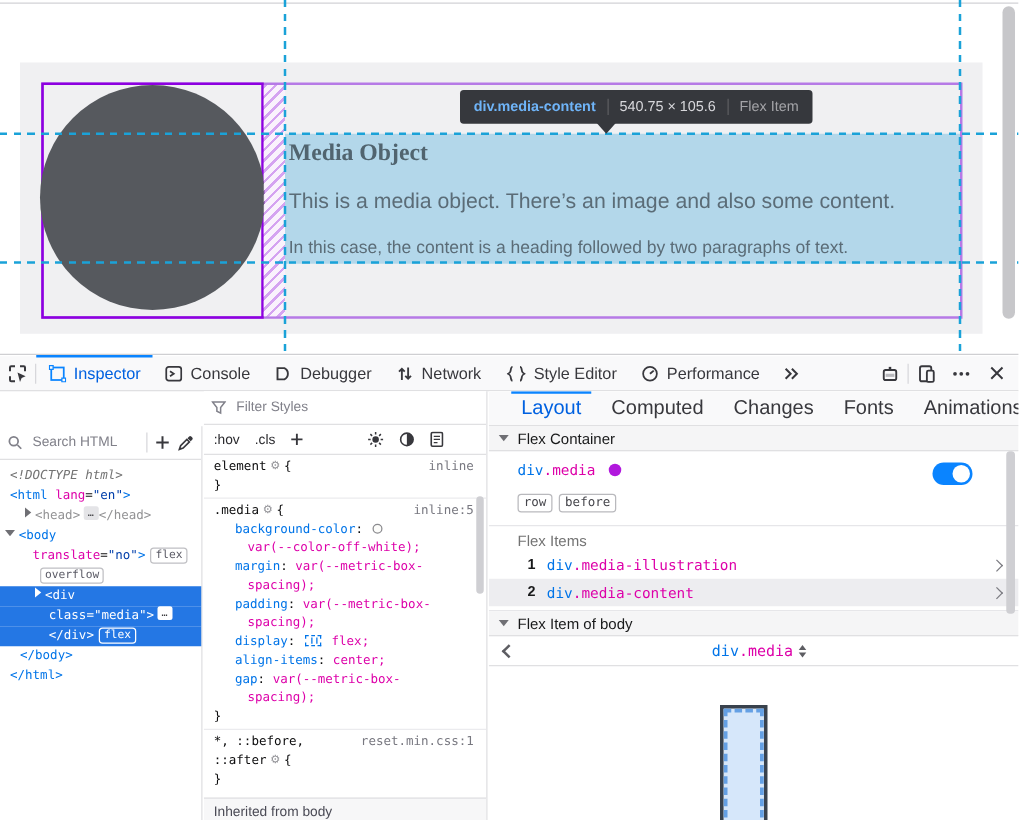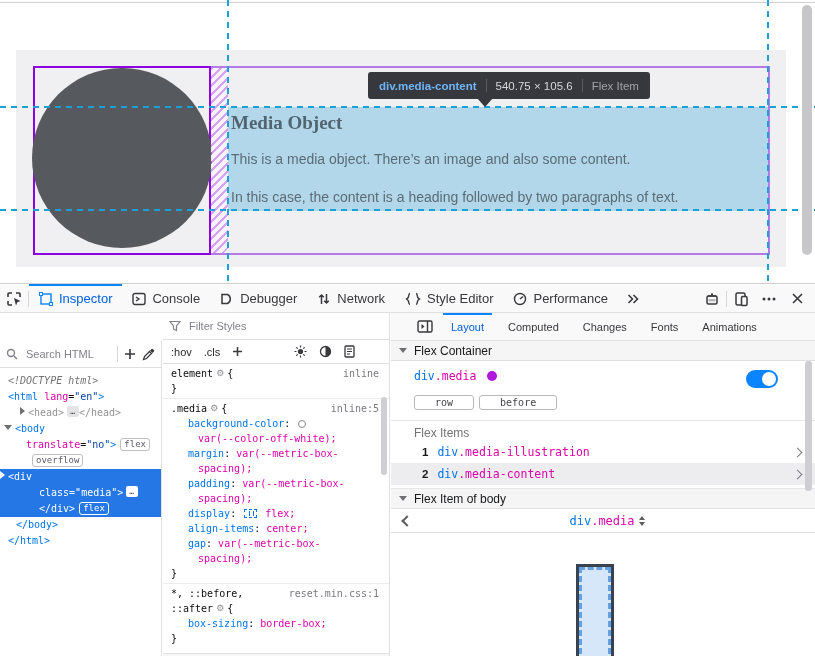--- a/index.html
+++ b/index.html
@@ -12,21 +12,21 @@
   #page-area{left:0;top:0;width:815px;height:283px;background:#fff;overflow:hidden;}
   #top-hairline{left:0;top:2px;width:815px;height:1px;background:#d2d2d6;}
   #content-box{left:16px;top:50px;width:770px;height:217px;background:#f0f0f2;}
   #media-outline{left:33px;top:66px;width:737px;height:189px;border:2px solid #b67ae6;}
   #illustration-box{left:33px;top:66px;width:178px;height:189px;border:2px solid #8d00e0;}
   #illustration-circle{left:32px;top:68px;width:180px;height:180px;border-radius:50%;background:#56595e;}
   #gap-hatch{left:211px;top:68px;width:17px;height:185px;
     background:repeating-linear-gradient(135deg, rgba(190,100,240,.55) 0 2px, rgba(250,242,253,.95) 2px 6px);}
   #content-highlight{left:228px;top:107px;width:540px;height:104px;background:#b3d7ea;}
   #media-heading{left:231px;top:112px;font-size:19px;font-weight:bold;color:#51646f;font-family:Liberation Serif, serif;}
-  #media-p1{left:231px;top:151px;font-size:14px;color:#5b6c77;}
+  #media-p1{left:231px;top:151px;font-size:17px;color:#5b6c77;}
   #media-p2{left:231px;top:189px;font-size:14px;color:#5b6c77;}
   .vguide{width:2px;background:repeating-linear-gradient(180deg,#1aa2d8 0 6px,transparent 6px 11px);}
   .hguide{height:2px;background:repeating-linear-gradient(90deg,#1aa2d8 0 6px,transparent 6px 11px);}
   #guide-v1{left:227px;top:0;height:283px;}
   #guide-v2{left:767px;top:0;height:283px;}
   #guide-h1{left:0;top:106px;width:815px;}
   #guide-h2{left:0;top:209px;width:815px;}
   #infobar{left:368px;top:72px;height:27px;background:#36383d;border-radius:3px;
     display:flex;align-items:center;padding:0 11px;gap:9px;font-size:11.5px;white-space:nowrap;}
   #infobar .sel-tag,#infobar .sel-cls{color:#6fb4f8;font-weight:bold;}
@@ -106,34 +106,34 @@
   .flexicon::before,.flexicon::after{content:"";position:absolute;top:1px;bottom:1px;width:1px;background:#0074e8;}
   .flexicon::before{left:4px;} .flexicon::after{left:8px;}
   #inherited-head{background:#f7f7f8;border-top:1px solid #e0e0e2;padding:4px 8px;font-size:11px;color:#4a4a55;
     font-family:"Liberation Sans",sans-serif;margin-top:5px;}
   .panel-scroll{position:absolute;border-radius:3px;background:#cfcfd3;}
   #mid-scroll{right:2px;top:84px;width:6px;height:78px;}
   #right-scroll{right:3px;top:48px;width:7px;height:130px;}
 
   
   #layout-tabs{height:28px;border-bottom:1px solid #e0e0e2;background:#f9f9fa;display:flex;align-items:center;
-    gap:0;padding:0 24px;font-size:11px;}
+    gap:0;padding:0 6px;font-size:16px;}
   .lay-tab{padding:0 12px;height:100%;display:flex;align-items:center;position:relative;}
   .lay-tab.active{color:#0061e0;}
   .lay-tab.active::before{content:"";position:absolute;left:4px;right:4px;top:0;height:2px;background:#0a84ff;}
   .sect-head{height:20px;background:#f5f5f6;border-bottom:1px solid #e0e0e2;display:flex;align-items:center;
     gap:7px;padding:0 8px;font-size:12px;color:#18191a;}
   .mono{font-family:"DejaVu Sans Mono",monospace;}
   .sel-tag{color:#0074e8;} .sel-cls{color:#dd00a9;}
   #container-row{height:34px;position:relative;padding:8px 0 0 23px;font-size:11.5px;}
   .flexdot{display:inline-block;width:10px;height:10px;border-radius:50%;background:#b118dd;margin-left:7px;vertical-align:-1px;}
   .toggle{position:absolute;right:37px;top:9px;width:32px;height:18px;border-radius:10px;background:#0a84ff;}
   .toggle::after{content:"";position:absolute;right:2px;top:2px;width:14px;height:14px;border-radius:50%;background:#fff;}
   #badge-row{height:20px;padding-left:23px;display:flex;gap:5px;align-items:flex-start;}
-  .pill{border:1px solid #b9b9bd;border-radius:3px;font-size:10px;line-height:13px;padding:0 20px;color:#46464c;
+  .pill{border:1px solid #b9b9bd;border-radius:3px;font-size:10px;line-height:13px;padding:0 4px;color:#46464c;
     font-family:"DejaVu Sans Mono",monospace;}
   .hdiv{border-bottom:1px solid #e6e6e9;margin-top:5px;}
   #flex-items-label{height:20px;padding:5px 0 0 23px;font-size:12px;color:#737373;}
   .item-row{height:22px;display:flex;align-items:center;padding:0 14px 0 31px;font-size:11.5px;position:relative;}
   .item-row.hl{background:#ededf0;}
   .item-row .num{font-weight:bold;color:#18191a;margin-right:9px;font-size:11.5px;}
   .chev-r{margin-left:auto;width:7px;height:7px;border-top:1.5px solid #7a7a80;border-right:1.5px solid #7a7a80;
     transform:rotate(45deg);}
   .chev-l{width:8px;height:8px;border-top:2px solid #5d5d62;border-right:2px solid #5d5d62;transform:rotate(-135deg);}
   #item-selector-row{height:24px;border-bottom:1px solid #e0e0e2;display:flex;align-items:center;padding:0 12px;}
@@ -282,21 +282,21 @@
         </svg>
       </div>
 
       <div id="tree">
         <div class="mk-row" style="padding-left:8px"><span><span class="tk-doc">&lt;!DOCTYPE html&gt;</span></span></div>
         <div class="mk-row" style="padding-left:8px"><span><span class="tk-tag">&lt;html </span><span class="tk-attr">lang</span><span class="tk-pln">=</span><span class="tk-val">"en"</span><span class="tk-tag">&gt;</span></span></div>
         <div class="mk-row" style="padding-left:20px"><span class="tri tri-r"></span><span><span class="tk-dim">&lt;head&gt;</span></span><span class="chip">…</span><span><span class="tk-dim">&lt;/head&gt;</span></span></div>
         <div class="mk-row" style="padding-left:4px"><span class="tri tri-d"></span><span><span class="tk-tag">&lt;body</span></span></div>
         <div class="mk-row" style="padding-left:26px"><span><span class="tk-attr">translate</span><span class="tk-pln">=</span><span class="tk-val">"no"</span><span class="tk-tag">&gt;</span></span><span class="badge">flex</span></div>
         <div class="mk-row" style="padding-left:32px"><span class="badge" style="margin-left:0">overflow</span></div>
-        <div class="mk-row sel" style=""><span class="tri tri-r w"></span><span><span class="tk-white">&lt;div</span></span></div>
+        <div class="mk-row sel" style="padding-left:28px"><span class="tri tri-r w"></span><span><span class="tk-white">&lt;div</span></span></div>
         <div class="mk-row sel" style="padding-left:39px"><span><span class="tk-white">class="media"&gt;</span></span><span class="chip w">…</span></div>
         <div class="mk-row sel" style="padding-left:39px"><span><span class="tk-white">&lt;/div&gt;</span></span><span class="badge w">flex</span></div>
         <div class="mk-row" style="padding-left:16px"><span><span class="tk-tag">&lt;/body&gt;</span></span></div>
         <div class="mk-row" style="padding-left:8px"><span><span class="tk-tag">&lt;/html&gt;</span></span></div>
       </div>
 
       <div id="breadcrumb">
         <span>html</span>
         <span class="crumb-sep">&gt;</span>
         <span>body</span>
@@ -368,21 +368,20 @@
         <div class="rule" style="border-bottom:none">
           <div class="rule-head">
               <span><span class="tk-pln">*, ::before,</span></span>
               <span class="loc">reset.min.css:1</span>
             </div>
           <div class="rule-head">
               <span><span class="tk-pln">::after </span></span>
               <span class="gear"></span>
               <span>{</span>
             </div>
-          <div class="css-line"><span><span class="tk-prop">box-sizing</span><span class="tk-pln">: </span><span class="tk-value">border-box;</span></span></div>
           <div class="css-close">}</div>
         </div>
         <div id="inherited-head">Inherited from body</div>
       </div>
       <div class="panel-scroll" id="mid-scroll"></div>
     </div>
 
     <div class="abs" id="right-panel">
       <div id="layout-tabs">
         <svg width="16" height="13" viewBox="0 0 16 13" style="margin:0 6px 0 2px">

